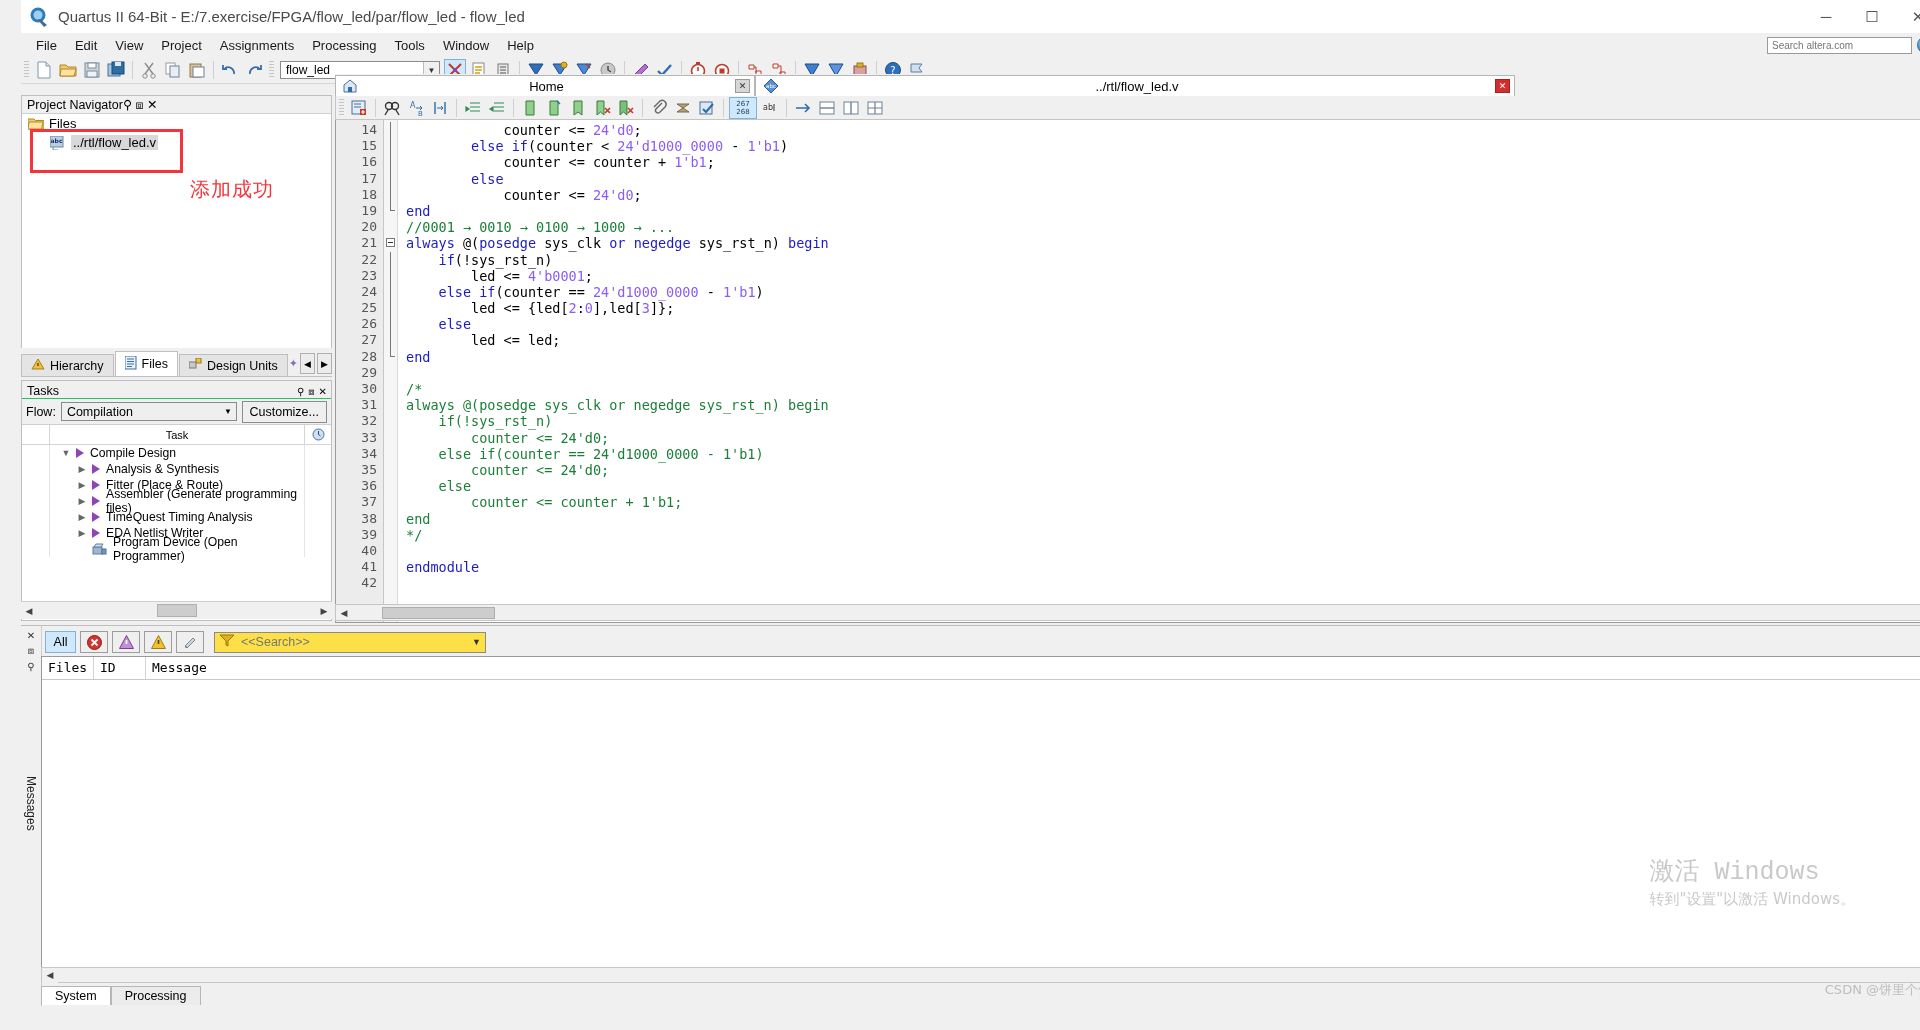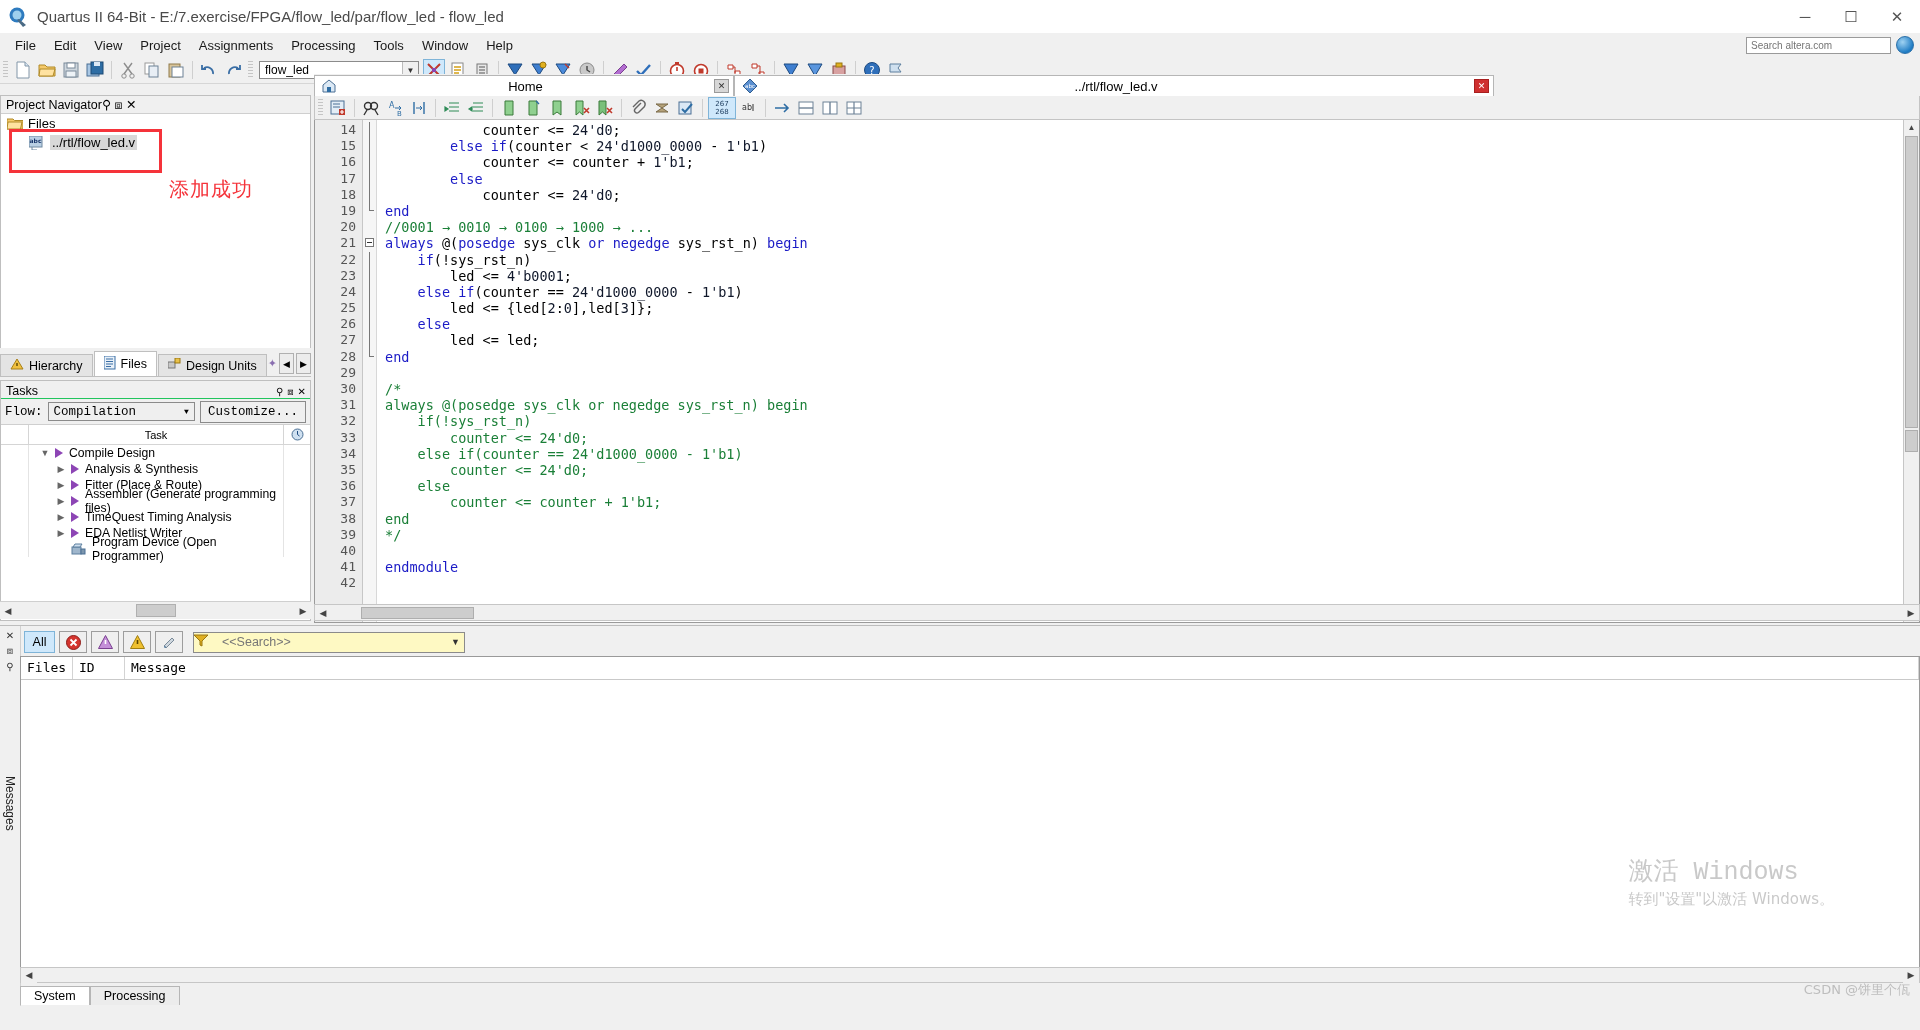--- a/index.html
+++ b/index.html
@@ -4,21 +4,21 @@
 <style>
   html, body {
     margin: 0; padding: 0;
     width: 1920px; height: 1030px;
     overflow: hidden;
     background: #f0f0f0;
     font-family: "Liberation Sans", sans-serif;
     font-size: 13px;
     color: #000;
   }
-  #app { position: relative; width: 1740px; height: 1030px; background:#f0f0f0; }
+  #app { position: relative; width: 1740px; height: 1030px; background:#f0f0f0;margin-left:21px; }
 
   
   .titlebar {
     position:absolute; left:0; top:0; width:1920px; height:33px;
     background:#ffffff; border-bottom:1px solid #dcdcdc;
     display:flex; align-items:center;
   }
   .tb-icon {
     width:22px; height:22px; margin-left:8px; margin-right:7px;
     position:relative; flex:none;
@@ -110,21 +110,21 @@
     display:flex; align-items:center; justify-content:center; font-size:9px; }
 
   
   .tasks {
     position:absolute; left:0; top:380px; width:311px; height:241px;
     border:1px solid #bfbfbf; background:#fff; box-sizing:border-box;
   }
   .tasks-head { height:18px; background:#f0f0f0; border-bottom:1px solid #22c55e;
     display:flex; align-items:flex-end; padding-left:5px; font-size:12.5px; box-sizing:border-box; }
   .flow-row { height:26px; background:#f0f0f0; display:flex; align-items:center;
-    padding:0 4px; border-bottom:1px solid #cfcfcf; box-sizing:border-box; gap:5px;font-family:Liberation Mono, monospace; }
+    padding:0 4px; border-bottom:1px solid #cfcfcf; box-sizing:border-box; gap:5px; }
   .flow-lbl { font-size:12.5px; }
   .flow-combo { width:180px; height:19px; border:1px solid #8b8b8b; background:#efefef;
     display:flex; align-items:center; padding-left:5px; font-size:12.5px; box-sizing:border-box; }
   .flow-combo .arrow { margin-left:auto; width:15px; font-size:8px; text-align:center; }
   .btn-cust { height:20px; border:1px solid #8b8b8b; background:#efefef; font-size:12.5px;
     padding:0 7px; display:flex; align-items:center; }
   .task-hdr { height:20px; background:#fff; border-bottom:1px solid #d5d5d5;
     display:flex; align-items:center; font-size:11px; box-sizing:border-box; }
   .task-hdr .c1 { width:27px; border-right:1px solid #d5d5d5; height:20px; }
   .task-hdr .c2 { flex:1; text-align:center; border-right:1px solid #d5d5d5; height:20px; line-height:20px; }
@@ -186,21 +186,21 @@
   .fold-box:after { content:""; position:absolute; left:1px; top:3px; width:5px; height:1px; background:#333; }
   .fold-line { position:absolute; left:6px; top:0; width:1px; height:16.2px; background:#777; }
   .fold-end { position:absolute; left:6px; top:0; width:1px; height:8px; background:#777; }
   .fold-end:after { content:""; position:absolute; left:0; top:7px; width:5px; height:1px; background:#777; }
   .codetext { flex:1; padding-top:2px; padding-left:8px; overflow:hidden; }
   .codetext div {
     height:16.2px; font-family:"DejaVu Sans Mono", monospace; font-size:13.5px;
     white-space:pre; color:#000;
   }
   .kw { color:#1b1bc6; }
-  .num { color:#0f172a; }
+  .num { color:#8b5cf6; }
   .cm { color:#1a7f37; }
   .pl { color:#000; }
 
   .vscroll-out {
     position:absolute; right:0; top:0; width:15px; height:100%;
     background:#f0f0f0; border-left:1px solid #c6c6c6;
   }
   .vs-btn { width:15px; height:15px; display:flex; align-items:center; justify-content:center;
     font-size:8px; color:#444; }
   .vs-thumb { position:absolute; left:1px; top:16px; width:13px; height:292px;
@@ -233,22 +233,22 @@
   .msg-toolbar {
     position:absolute; left:20px; top:3px; right:0; height:26px;
     display:flex; align-items:center; gap:4px; padding-left:4px; box-sizing:border-box;
   }
   .fbtn {
     width:28px; height:22px; border:1px solid #9d9d9d; background:#efefef;
     display:flex; align-items:center; justify-content:center; box-sizing:border-box;
   }
   .fbtn.all { width:31px; background:#cfe8fb; border-color:#7fb4d8; font-size:12.5px; }
   .msg-search {
-    margin-left:6px; width:272px; height:21px; border:1px solid #8b8b8b; background:#fef9c3;
-    display:flex; align-items:center; gap:14px; box-sizing:border-box;
+    margin-left:6px; width:272px; height:21px; border:1px solid #8b8b8b; background:#fde047;
+    display:flex; align-items:center; gap:7px; padding-left:5px; box-sizing:border-box;
     font-size:12.5px; color:#777;
   }
   .msg-search .arrow { margin-left:auto; width:17px; text-align:center; font-size:9px; color:#333; }
   .msg-table {
     position:absolute; left:20px; top:30px; right:0; height:312px;
     background:#fff; border:1px solid #9a9a9a; box-sizing:border-box;
   }
   .msg-thead { height:22px; display:flex; align-items:center; border-bottom:1px solid #c9c9c9;
     font-size:13px; font-family:"DejaVu Sans Mono", monospace; overflow:hidden; }
   .msg-thead .th { padding-left:6px; border-right:1px solid #d3d3d3; height:22px; line-height:22px;

